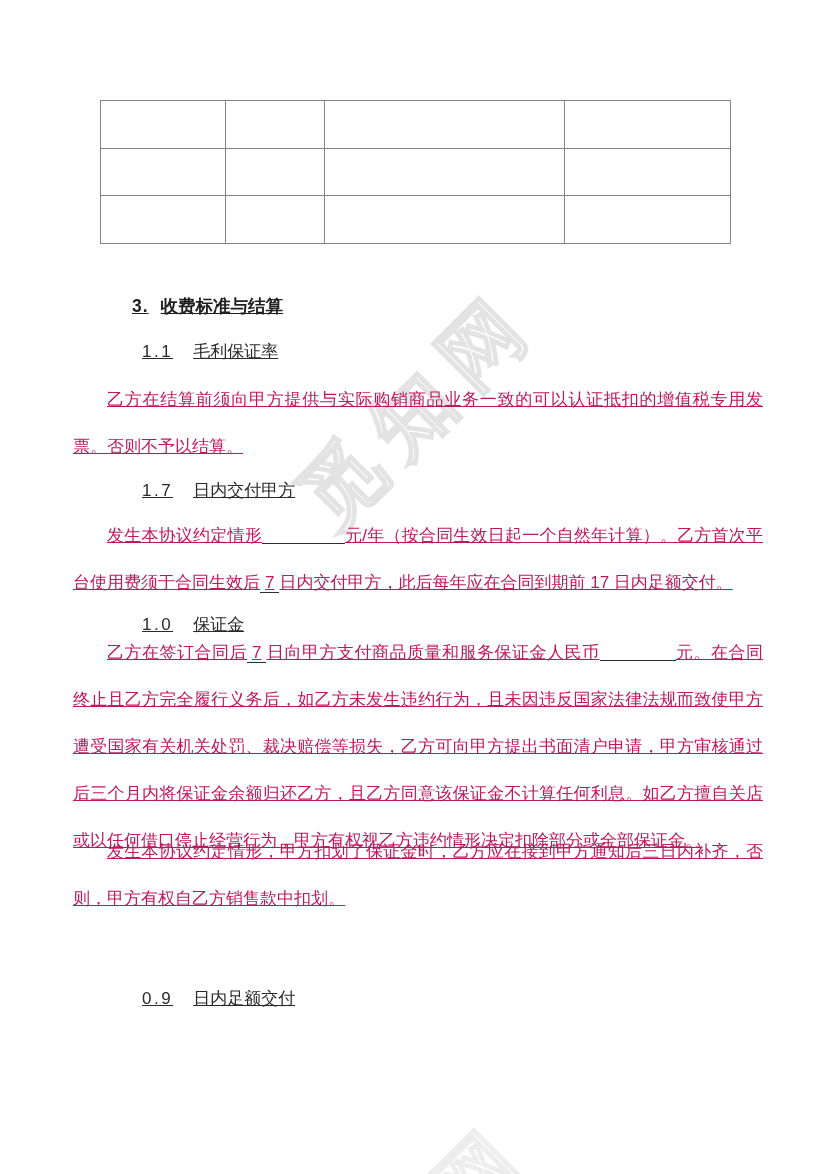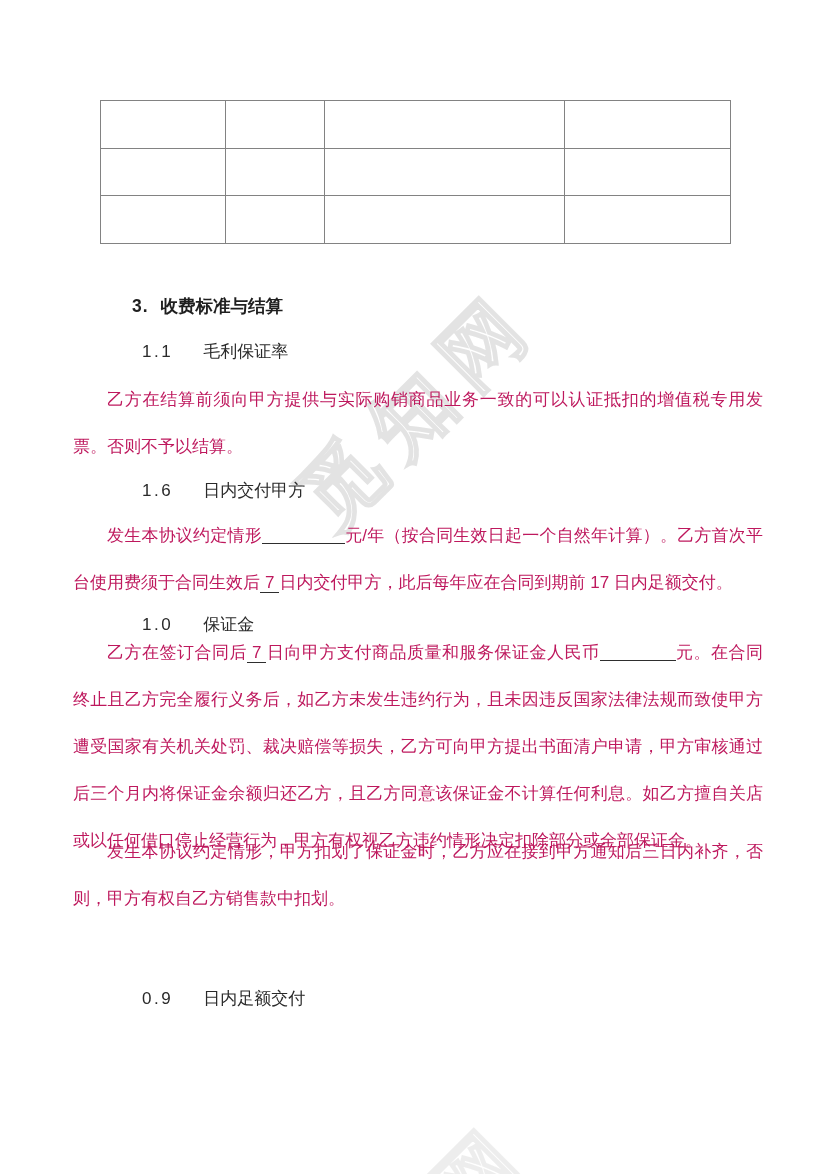--- a/index.html
+++ b/index.html
@@ -34,31 +34,32 @@
     border:1px solid #828282;
     height:46.6px;
     padding:0;
     background:transparent;
   }
   
   .doc-block{
     position:absolute;left:73px;width:690px;
     font-size:17px;line-height:47px;
     z-index:1;
+    text-decoration:underline;
   }
   .heading{
     top:283px;
     padding-left:59px;
     font-weight:bold;
     font-size:17.5px;
     color:#1f1f1f;
   }
   .heading .num{margin-right:12px;letter-spacing:1px;}
   .sub{padding-left:69px;color:#2a2a2a;}
-  .sub .num{letter-spacing:2.5px;margin-right:30px;}
+  .sub .num{letter-spacing:2.5px;margin-right:20px;}
   #sub-1{top:328px;}
   #sub-2{top:467px;}
   #sub-3{top:601px;}
   #sub-4{top:975px;}
   .para{
     text-align:justify;
     text-indent:2em;
     color:#be185d;
   }
   #para-1{top:376px;}
@@ -117,21 +118,21 @@
   <span class="num">3.</span><span>收费标准与结算</span>
 </div>
 
 <div class="doc-block sub" id="sub-1">
   <span class="num">1.1</span><span>毛利保证率</span>
 </div>
 
 <div class="doc-block para" id="para-1"><span>乙方在结算前须向甲方提供与实际购销商品业务一致的可以认证抵扣的增值税专用发票。否则不予以结算。</span></div>
 
 <div class="doc-block sub" id="sub-2">
-  <span class="num">1.6</span><span>日内交付甲方</span>
+  <span class="num">1.7</span><span>日内交付甲方</span>
 </div>
 
 <div class="doc-block para" id="para-2"><span>发生本协议约定情形</span><span class="blank" style="width: 83px;"></span><span>元/年（按合同生效日起一个自然年计算）。乙方首次平台使用费须于合同生效后</span><span class="u">7</span><span>日内交付甲方，此后每年应在合同到期前 17 日内足额交付。</span></div>
 
 <div class="doc-block sub" id="sub-3">
   <span class="num">1.0</span><span>保证金</span>
 </div>
 
 <div class="doc-block para" id="para-3"><span>乙方在签订合同后</span><span class="u">7</span><span>日向甲方支付商品质量和服务保证金人民币</span><span class="blank" style="width: 76px;"></span><span>元。在合同终止且乙方完全履行义务后，如乙方未发生违约行为，且未因违反国家法律法规而致使甲方遭受国家有关机关处罚、裁决赔偿等损失，乙方可向甲方提出书面清户申请，甲方审核通过后三个月内将保证金余额归还乙方，且乙方同意该保证金不计算任何利息。如乙方擅自关店或以任何借口停止经营行为，甲方有权视乙方违约情形决定扣除部分或全部保证金。</span></div>
 

